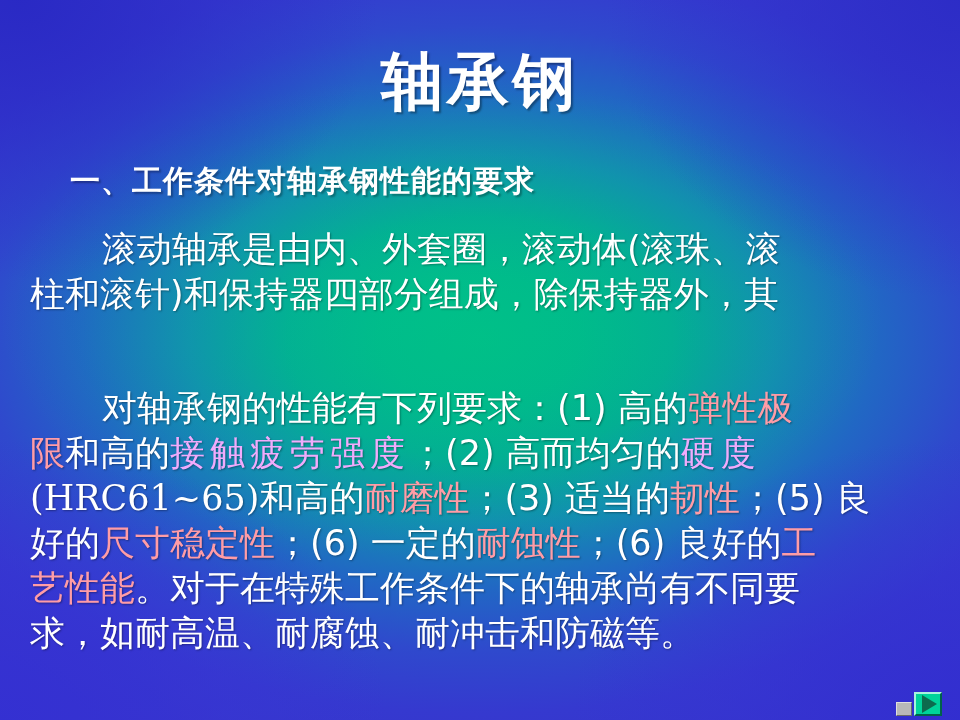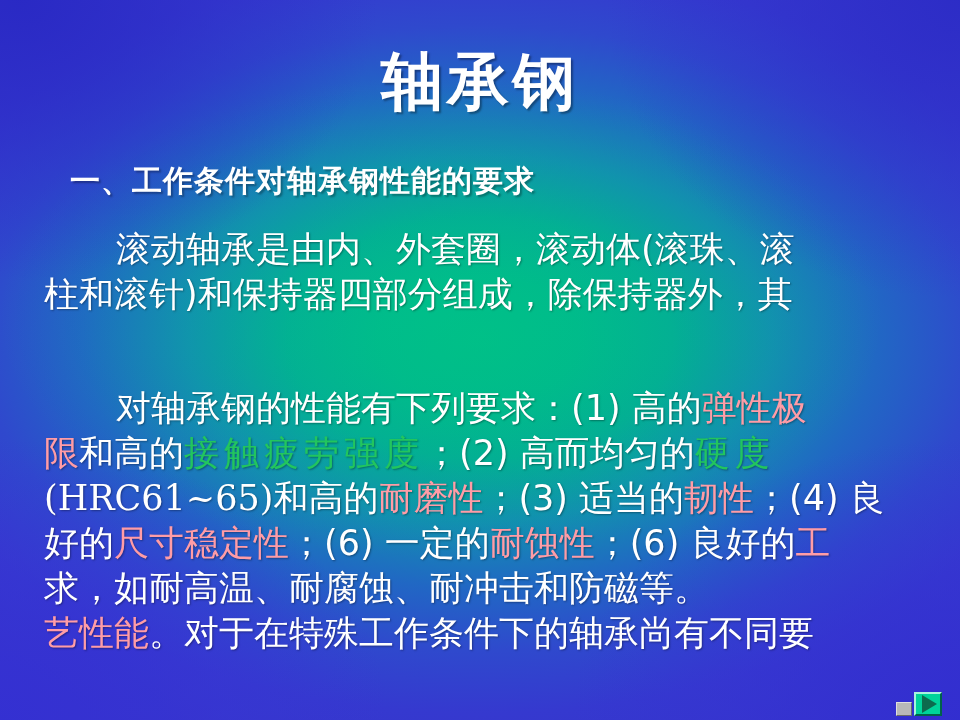--- a/index.html
+++ b/index.html
@@ -91,21 +91,21 @@
     line-height: 40px;
     letter-spacing: 1px;
     text-shadow: 2px 2px 2px rgba(0,0,0,0.30);
     white-space: nowrap;
     margin-left: 8px;
   }
 
   
   .body-block {
     position: absolute;
-    left: 44px;
+    left: 30px;
     width: 908px;
     color: #ffffff;
     font-family: "DejaVu Sans", "Liberation Sans", sans-serif;
     font-size: 35px;
     line-height: 45px;
     letter-spacing: 0px;
     text-shadow: 1px 1px 2px rgba(0,0,0,0.35);
   }
   #para-one   { top: 227px; }
   #para-two   { top: 386px; }
@@ -113,21 +113,21 @@
   .line {
     white-space: nowrap;
     height: 45px;
   }
   .indent { display: inline-block; width: 72px; }
 
   .hl {
     color: #ff9ca6;
   }
   .hl-spaced {
-    color: #22c55e;
+    color: #f0abfc;
     letter-spacing: 5px;
   }
   .serif {
     font-family: "DejaVu Serif", "Liberation Serif", serif;
     text-align: center;
   }
 
   
   #nav-controls {
     position: absolute;
@@ -191,24 +191,24 @@
     <div id="section-heading">一、工作条件对轴承钢性能的要求</div>
 
     <div class="body-block" id="para-one">
         <div class="line"><span class="indent"></span><span>滚动轴承是由内、外套圈，滚动体(滚珠、滚</span></div>
         <div class="line"><span>柱和滚针)和保持器四部分组成，除保持器外，其</span></div>
       </div>
 
     <div class="body-block" id="para-two">
         <div class="line"><span class="indent"></span><span>对轴承钢的性能有下列要求：(1) 高的</span><span class="hl">弹性极</span></div>
         <div class="line"><span class="hl">限</span><span>和高的</span><span class="hl-spaced">接触疲劳强度</span><span>；(2) 高而均匀的</span><span class="hl-spaced">硬度</span></div>
-        <div class="line"><span class="serif">(HRC61~65)</span><span>和高的</span><span class="hl">耐磨性</span><span>；(3) 适当的</span><span class="hl">韧性</span><span>；(4) 良</span></div>
+        <div class="line"><span class="serif">(HRC61~65)</span><span>和高的</span><span class="hl">耐磨性</span><span>；(3) 适当的</span><span class="hl">韧性</span><span>；(5) 良</span></div>
         <div class="line"><span>好的</span><span class="hl">尺寸稳定性</span><span>；(6) 一定的</span><span class="hl">耐蚀性</span><span>；(6) 良好的</span><span class="hl">工</span></div>
+        <div class="line"><span class="hl">艺性能</span><span>。对于在特殊工作条件下的轴承尚有不同要</span></div>
         <div class="line"><span>求，如耐高温、耐腐蚀、耐冲击和防磁等。</span></div>
-        <div class="line"><span class="hl">艺性能</span><span>。对于在特殊工作条件下的轴承尚有不同要</span></div>
       </div>
 
     <div id="nav-controls">
       <div id="nav-spacer-box"></div>
       <div class="nav-button">
         <div class="play-triangle"></div>
       </div>
     </div>
 
   </div>

